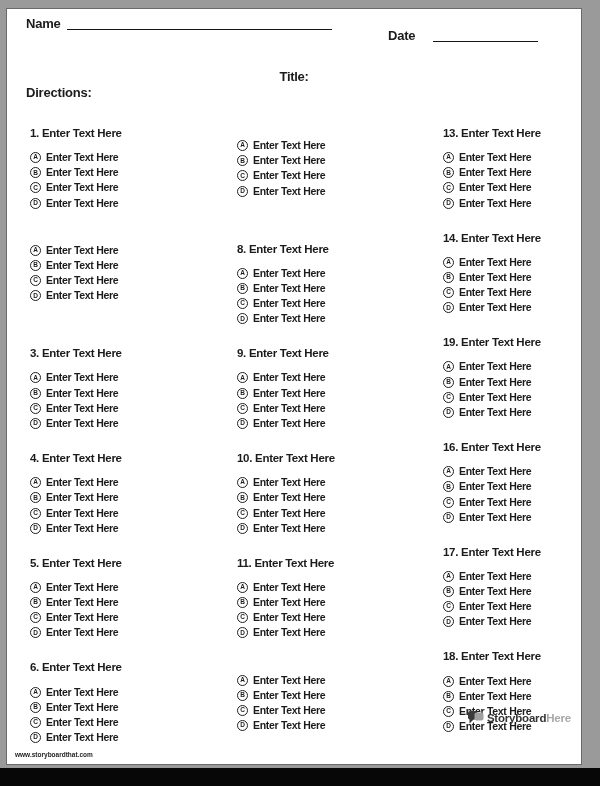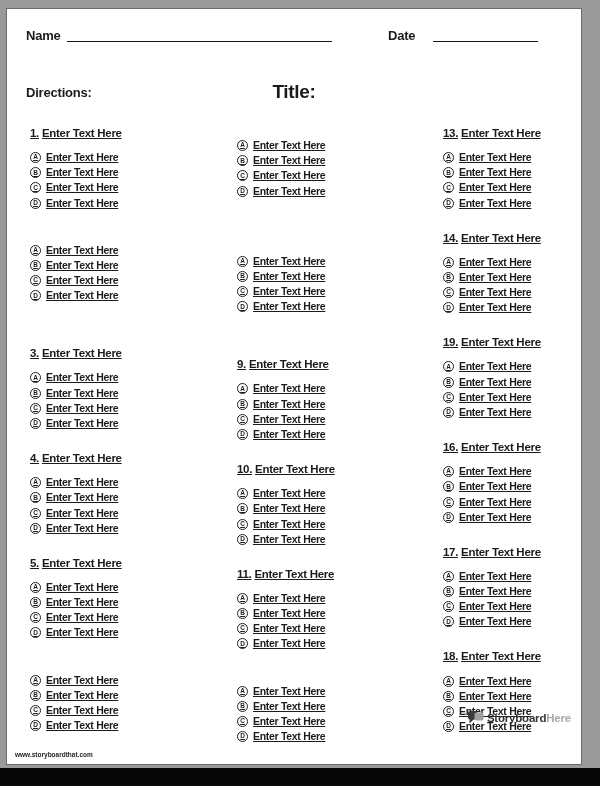--- a/index.html
+++ b/index.html
@@ -17,33 +17,33 @@
     background:#ffffff; border:1px solid #6a6a6a;
   }
   .bottom-bar {
     position:absolute; left:0; top:768px; width:600px; height:18px;
     background:#070707;
   }
   
   .field { position:absolute; display:flex; align-items:flex-end; }
   .field-label { font-weight:bold; font-size:13px; letter-spacing:-0.2px; line-height:13px; }
   .field-line { flex:1; border-bottom:1.5px solid #161616; margin-left:6px; height:12px; }
-  .name-field { left:19px; top:20px; width:306px; }
+  .name-field { left:19px; top:8px; width:306px; }
   .date-field { left:381px; top:20px; width:150px;gap:12px; }
   .page-title {
-    position:absolute; left:0; top:72px; width:100%;
-    text-align:center; font-weight:bold; font-size:19px; letter-spacing:-0.3px;
+    position:absolute; left:0; top:60px; width:100%;
+    text-align:center; font-weight:bold; font-size:13px; letter-spacing:-0.3px;
   }
   .directions { position:absolute; left:19px; top:76px; font-weight:bold; font-size:13px; letter-spacing:-0.2px; }
   
   .qcol { position:absolute; top:118px; width:195px; }
   .qcol-1 { left:23px; }
   .qcol-2 { left:230px; }
   .qcol-3 { left:436px; }
-  .question-block { height:104.7px;text-decoration:underline; }
+  .question-block { height:104.7px; }
   .question-title { font-weight:bold; font-size:11.5px; letter-spacing:-0.3px; line-height:12px; }
   .q-number { margin-right:3px; }
   .options { margin-top:11px; }
   .option-row { height:15.2px; display:flex; align-items:center; }
   .option-letter {
     width:11px; height:11px; border:1.2px solid #1f1f1f; border-radius:50%;
     display:flex; align-items:center; justify-content:center;
     font-size:6.5px; font-weight:bold; flex:0 0 auto; line-height:1;
   }
   .option-text { margin-left:5px; font-weight:bold; font-size:10.5px; letter-spacing:-0.3px; line-height:11px; }
@@ -187,20 +187,23 @@
               <span class="option-letter">C</span>
               <span class="option-text">Enter Text Here</span>
             </div>
             <div class="option-row">
               <span class="option-letter">D</span>
               <span class="option-text">Enter Text Here</span>
             </div>
           </div>
   </div>
         <div class="question-block">
+    <div class="question-title">
+      <span class="q-number">6.</span><span class="q-text">Enter Text Here</span>
+    </div>
     <div class="options">
             <div class="option-row">
               <span class="option-letter">A</span>
               <span class="option-text">Enter Text Here</span>
             </div>
             <div class="option-row">
               <span class="option-letter">B</span>
               <span class="option-text">Enter Text Here</span>
             </div>
             <div class="option-row">
@@ -229,20 +232,23 @@
               <span class="option-letter">C</span>
               <span class="option-text">Enter Text Here</span>
             </div>
             <div class="option-row">
               <span class="option-letter">D</span>
               <span class="option-text">Enter Text Here</span>
             </div>
           </div>
   </div>
         <div class="question-block">
+    <div class="question-title">
+      <span class="q-number">8.</span><span class="q-text">Enter Text Here</span>
+    </div>
     <div class="options">
             <div class="option-row">
               <span class="option-letter">A</span>
               <span class="option-text">Enter Text Here</span>
             </div>
             <div class="option-row">
               <span class="option-letter">B</span>
               <span class="option-text">Enter Text Here</span>
             </div>
             <div class="option-row">

